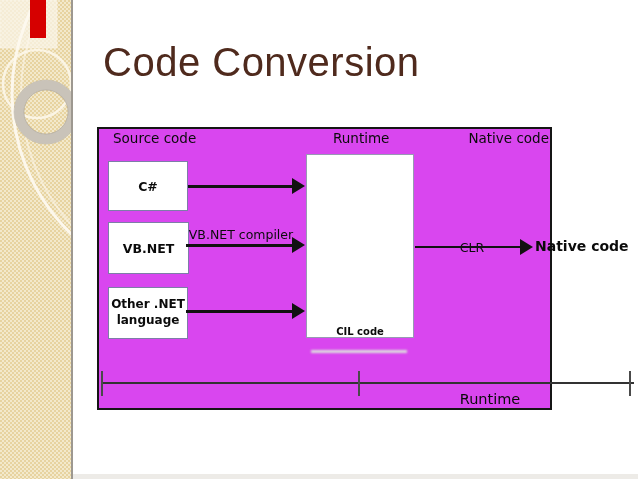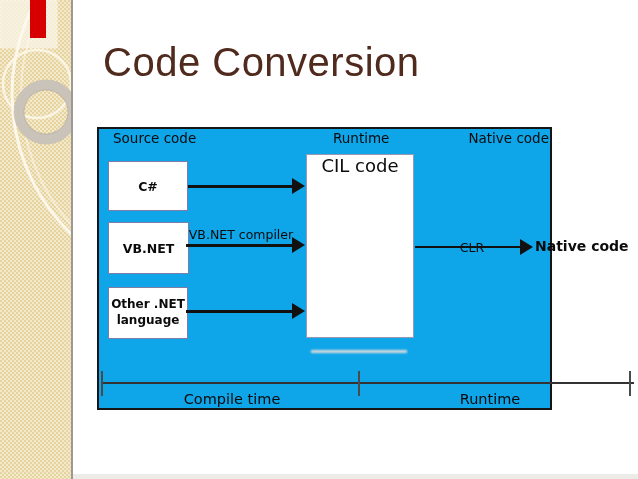--- a/index.html
+++ b/index.html
@@ -26,21 +26,21 @@
   .title {
     position:absolute; left:103px; top:42px; margin:0;
     font-family:"Liberation Sans", sans-serif;
     font-size:40px; font-weight:400; letter-spacing:.5px;
     color:#4f2a1d; line-height:1; white-space:nowrap;text-align:center;
   }
 
   
   .diagram {
     position:absolute; left:97px; top:127px; width:455px; height:283px;
-    border:2px solid #151515; box-sizing:border-box; background:#0ea5e9;
+    border:2px solid #151515; box-sizing:border-box; background:#d946ef;
     font-size:13px;
   }
   .abs { position:absolute; }
 
   .hdr { top:1px; font-size:13.5px; white-space:nowrap; }
   .hdr-source { left:14px; }
   .hdr-byte   { left:234px; }
   .hdr-native { right:1px; }
 
   .src-box {
@@ -48,22 +48,22 @@
     display:flex; align-items:center; justify-content:center;
     font-weight:bold; font-size:12.5px; text-align:center; box-sizing:border-box;
   }
   .box-csharp { left:9px; top:32px;  width:80px; height:50px; }
   .box-vbnet  { left:9px; top:93px;  width:81px; height:52px; }
   .box-other  { left:9px; top:158px; width:80px; height:52px; font-size:12px; line-height:1.3; }
 
   .cil-box {
     left:207px; top:25px; width:108px; height:184px;
     border:1px solid #9898b4; background:#fff;
-    display:flex; align-items:flex-start; justify-content:center;
-    font-weight:normal; font-size:18px; box-sizing:border-box;
+    display:flex; align-items:flex-end; justify-content:center;
+    font-weight:bold; font-size:10px; box-sizing:border-box;
   }
   .cil-shadow { left:212px; top:221px; width:96px; height:3px; background:#dcdcdc; filter:blur(1px); }
 
   .arrow-line { background:#111; height:3px; }
   .line-1   { left:89px;  top:56px;  width:104px; }
   .line-2   { left:87px;  top:115px; width:106px; }
   .line-3   { left:87px;  top:181px; width:106px; }
   .line-clr { left:316px; top:117px; width:105px; height:2px; }
 
   .arrowhead {
@@ -149,18 +149,17 @@
 
     <div class="abs arrow-label lbl-clr">CLR</div>
     <div class="abs arrow-line line-clr"></div>
     <div class="abs arrowhead head-clr"></div>
     <div class="abs native-label">Native code</div>
 
     <div class="abs tl-line"></div>
     <div class="abs tick tick-l"></div>
     <div class="abs tick tick-m"></div>
     <div class="abs tick tick-r"></div>
-    <div class="abs tl-label tl-compile">Compile time</div>
     <div class="abs tl-label tl-runtime">Runtime</div>
   </div>
 
   <div class="bottom-strip"></div>
 </div>
 
 </body></html>

